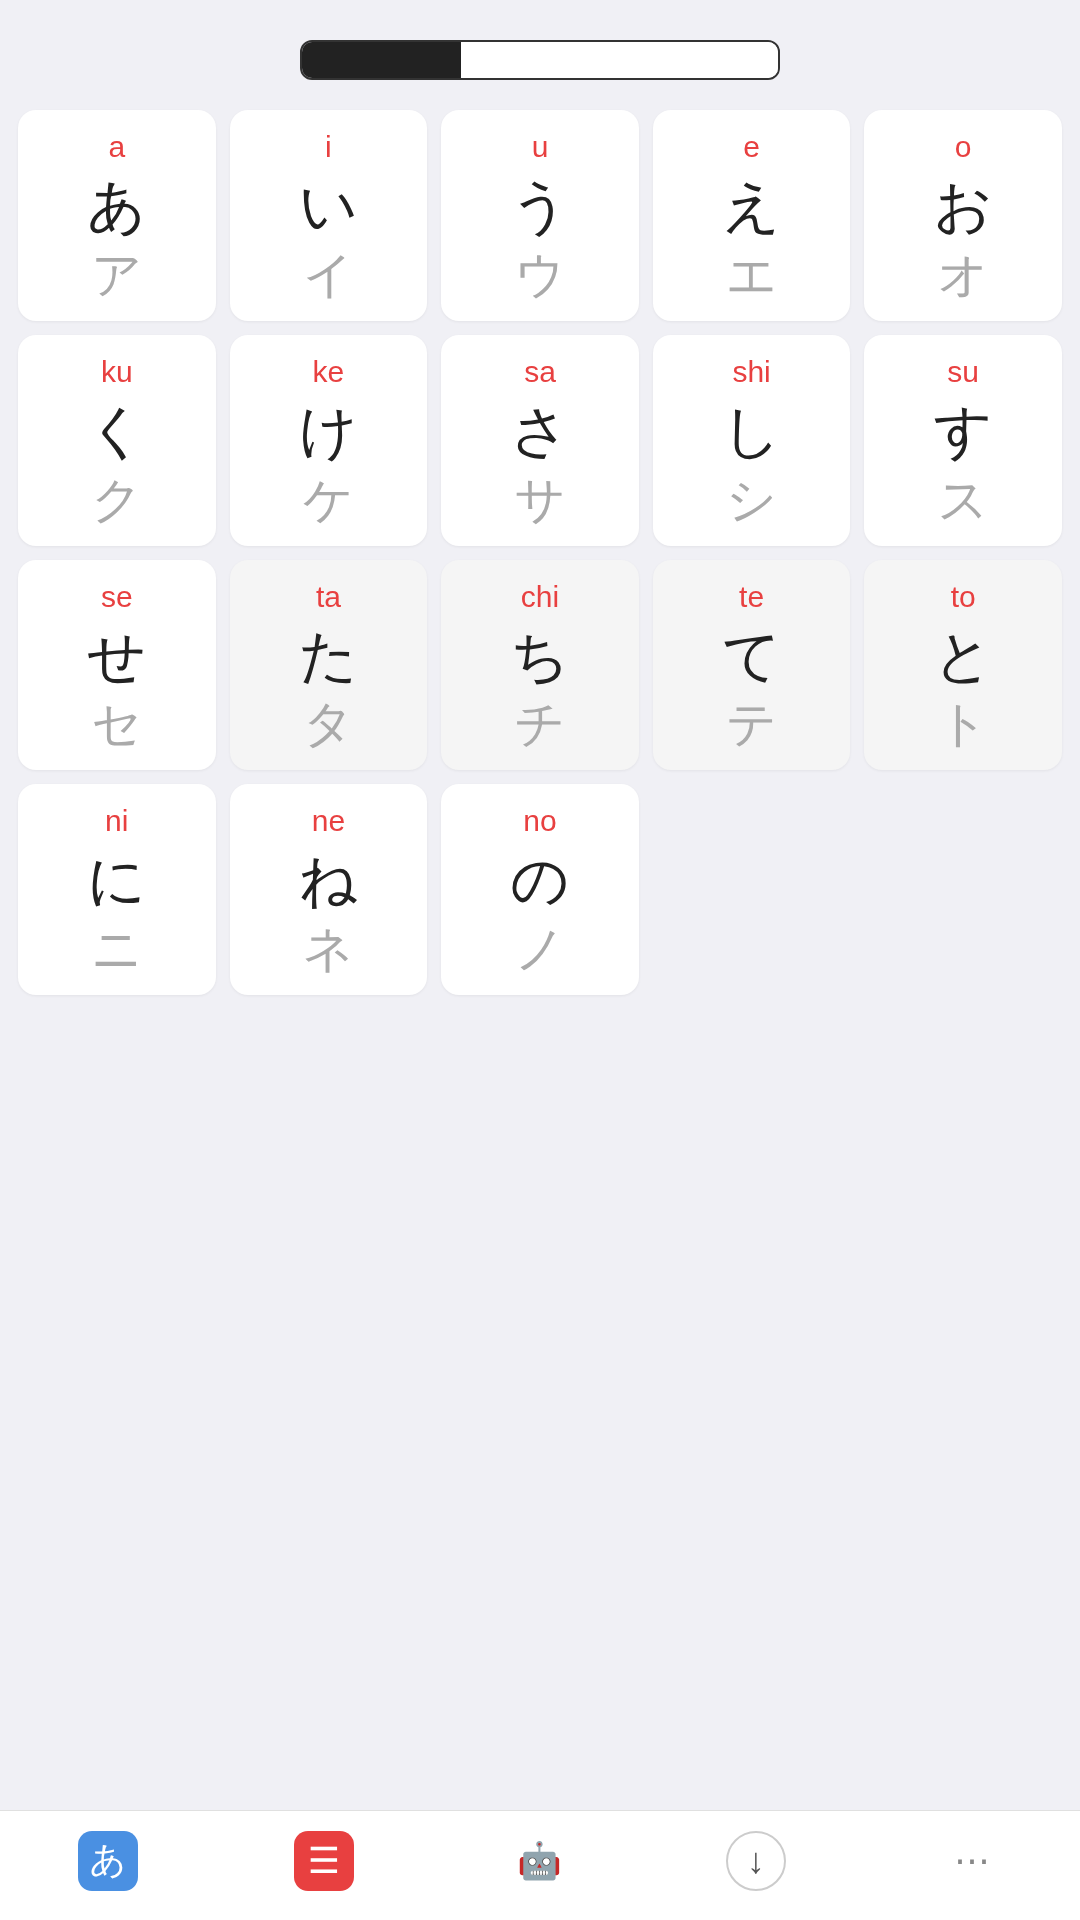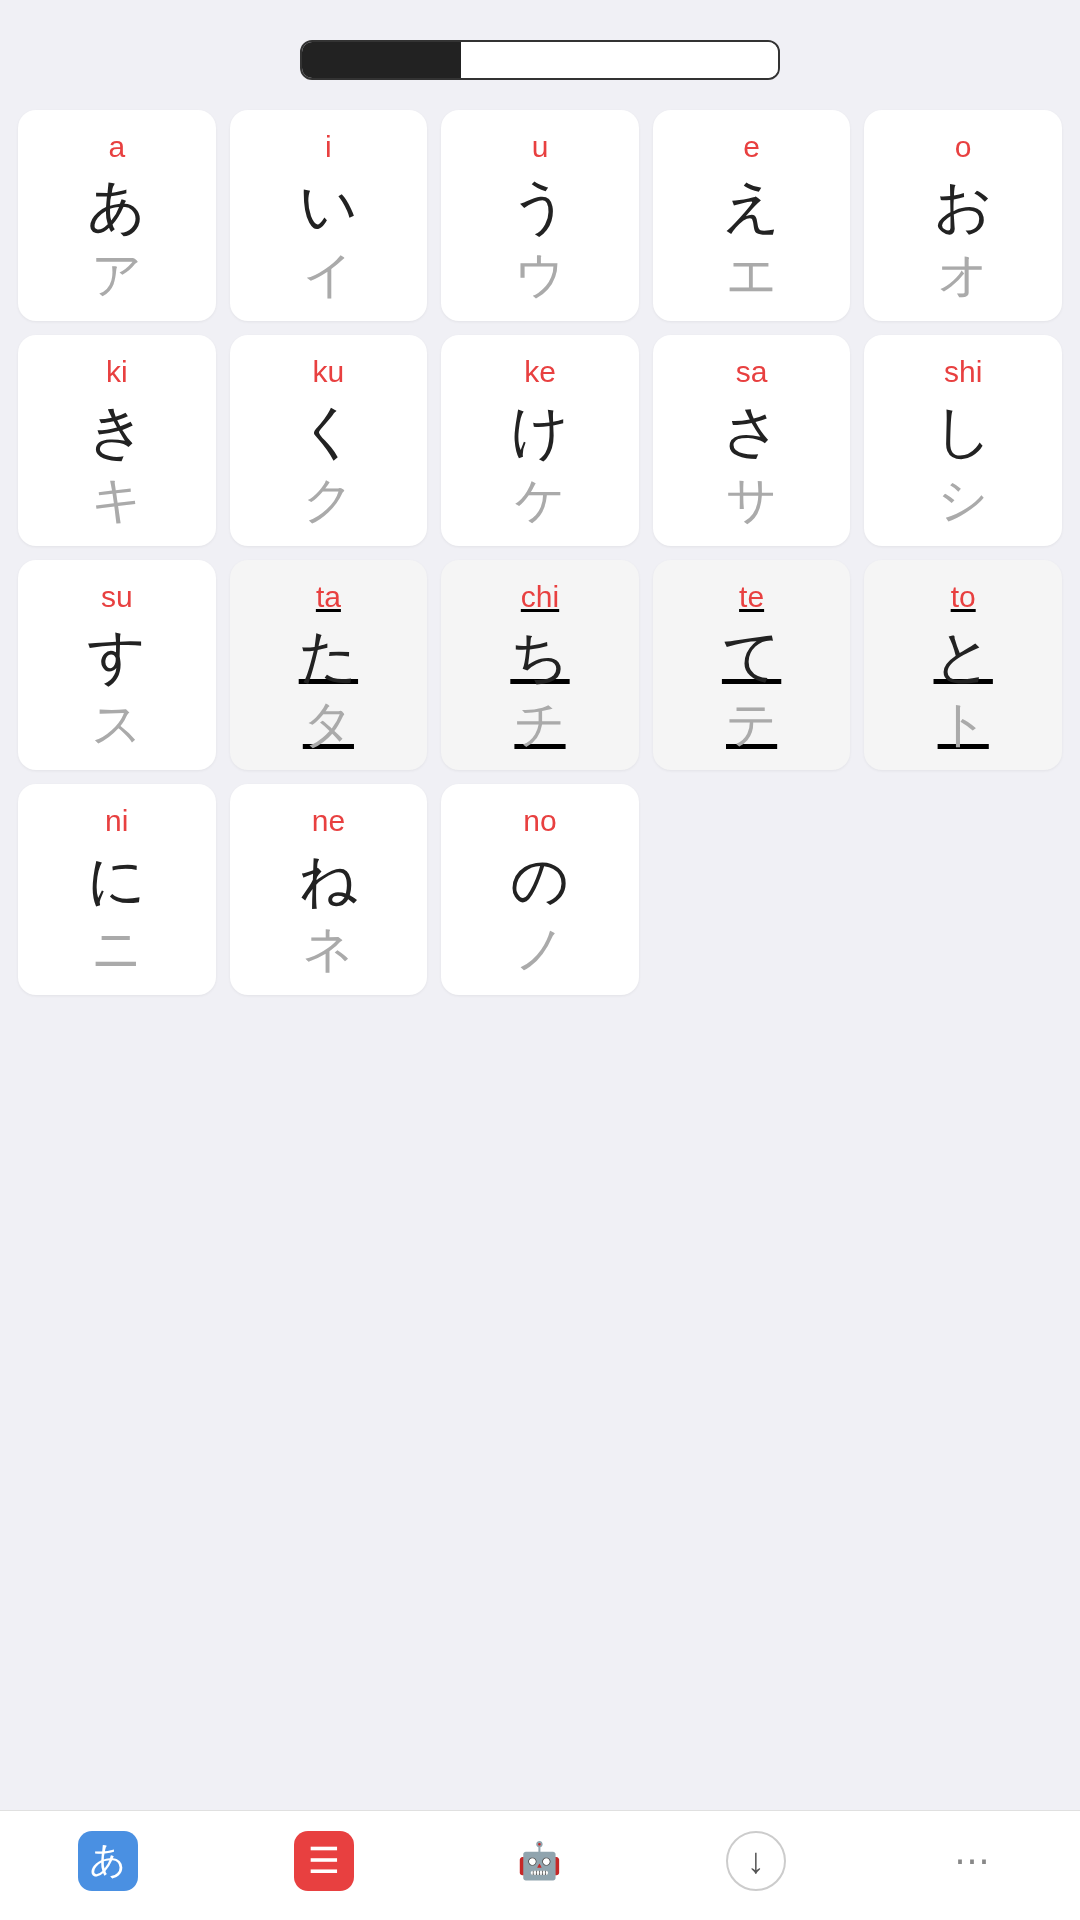--- a/index.html
+++ b/index.html
@@ -56,21 +56,20 @@
       display: flex;
       flex-direction: column;
       align-items: center;
       gap: 10px;
       min-height: 190px;
       box-shadow: 0 1px 3px rgba(0,0,0,0.06);
     }
 
     .card.highlighted {
       background: #f5f5f5;
-      text-decoration: underline;
     }
 
     .card .romaji {
       font-size: 30px;
       color: #e84040;
       font-weight: 400;
     }
 
     .card .hiragana {
       font-size: 58px;
@@ -170,25 +169,20 @@
       <span class="romaji">e</span>
       <span class="hiragana">え</span>
       <span class="katakana">エ</span>
     </div>
     <div class="card">
       <span class="romaji">o</span>
       <span class="hiragana">お</span>
       <span class="katakana">オ</span>
     </div>
     <div class="card">
-      <span class="romaji">ki</span>
-      <span class="hiragana">き</span>
-      <span class="katakana">キ</span>
-    </div>
-    <div class="card">
       <span class="romaji">ku</span>
       <span class="hiragana">く</span>
       <span class="katakana">ク</span>
     </div>
     <div class="card">
       <span class="romaji">ke</span>
       <span class="hiragana">け</span>
       <span class="katakana">ケ</span>
     </div>
     <div class="card">
@@ -199,20 +193,25 @@
     <div class="card">
       <span class="romaji">shi</span>
       <span class="hiragana">し</span>
       <span class="katakana">シ</span>
     </div>
     <div class="card">
       <span class="romaji">su</span>
       <span class="hiragana">す</span>
       <span class="katakana">ス</span>
     </div>
+    <div class="card">
+      <span class="romaji">se</span>
+      <span class="hiragana">せ</span>
+      <span class="katakana">セ</span>
+    </div>
     <div class="card highlighted">
       <span class="romaji">ta</span>
       <span class="hiragana">た</span>
       <span class="katakana">タ</span>
     </div>
     <div class="card highlighted">
       <span class="romaji">chi</span>
       <span class="hiragana">ち</span>
       <span class="katakana">チ</span>
     </div>

